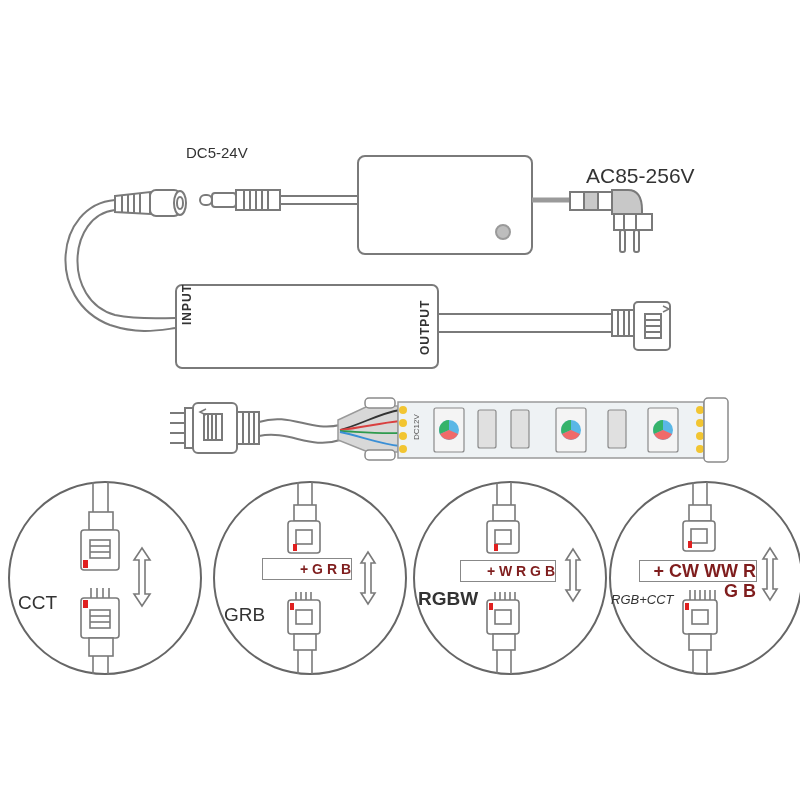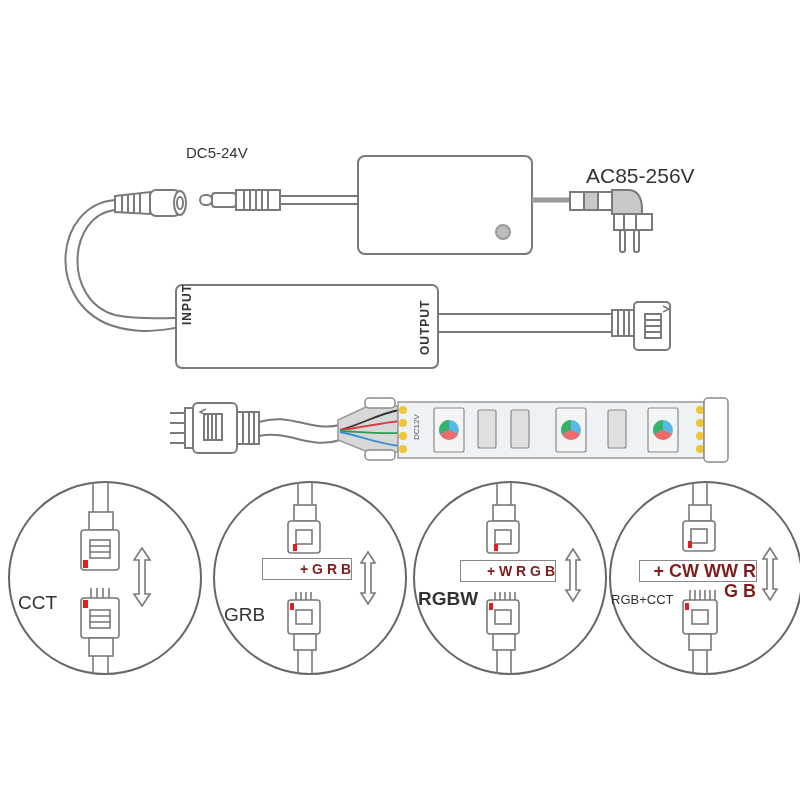--- a/index.html
+++ b/index.html
@@ -260,14 +260,14 @@
 <div class="lbl lbl-dc12">DC12V</div>
 
 <div class="lbl lbl-mode" style="left:18px; top:580px;margin-top:12px;">CCT</div>
 
 <div class="lbl lbl-mode" style="left:224px; top:604px;">GRB</div>
 <div class="pin-box" style="left:262px; top:558px; width:88px;">+ G R B</div>
 
 <div class="lbl lbl-mode" style="left:418px; top:588px;font-weight:bold;">RGBW</div>
 <div class="pin-box" style="left:460px; top:560px; width:94px;">+ W R G B</div>
 
-<div class="lbl" style="left:611px; top:592px; font-size:13px;">RGB+CCT</div>
+<div class="lbl" style="left:611px; top:592px; font-size:13px;font-style:italic;">RGB+CCT</div>
 <div class="pin-box" style="left:639px; top:560px; width:116px; font-size:18px;">+ CW WW R G B</div>
 
 </body></html>

